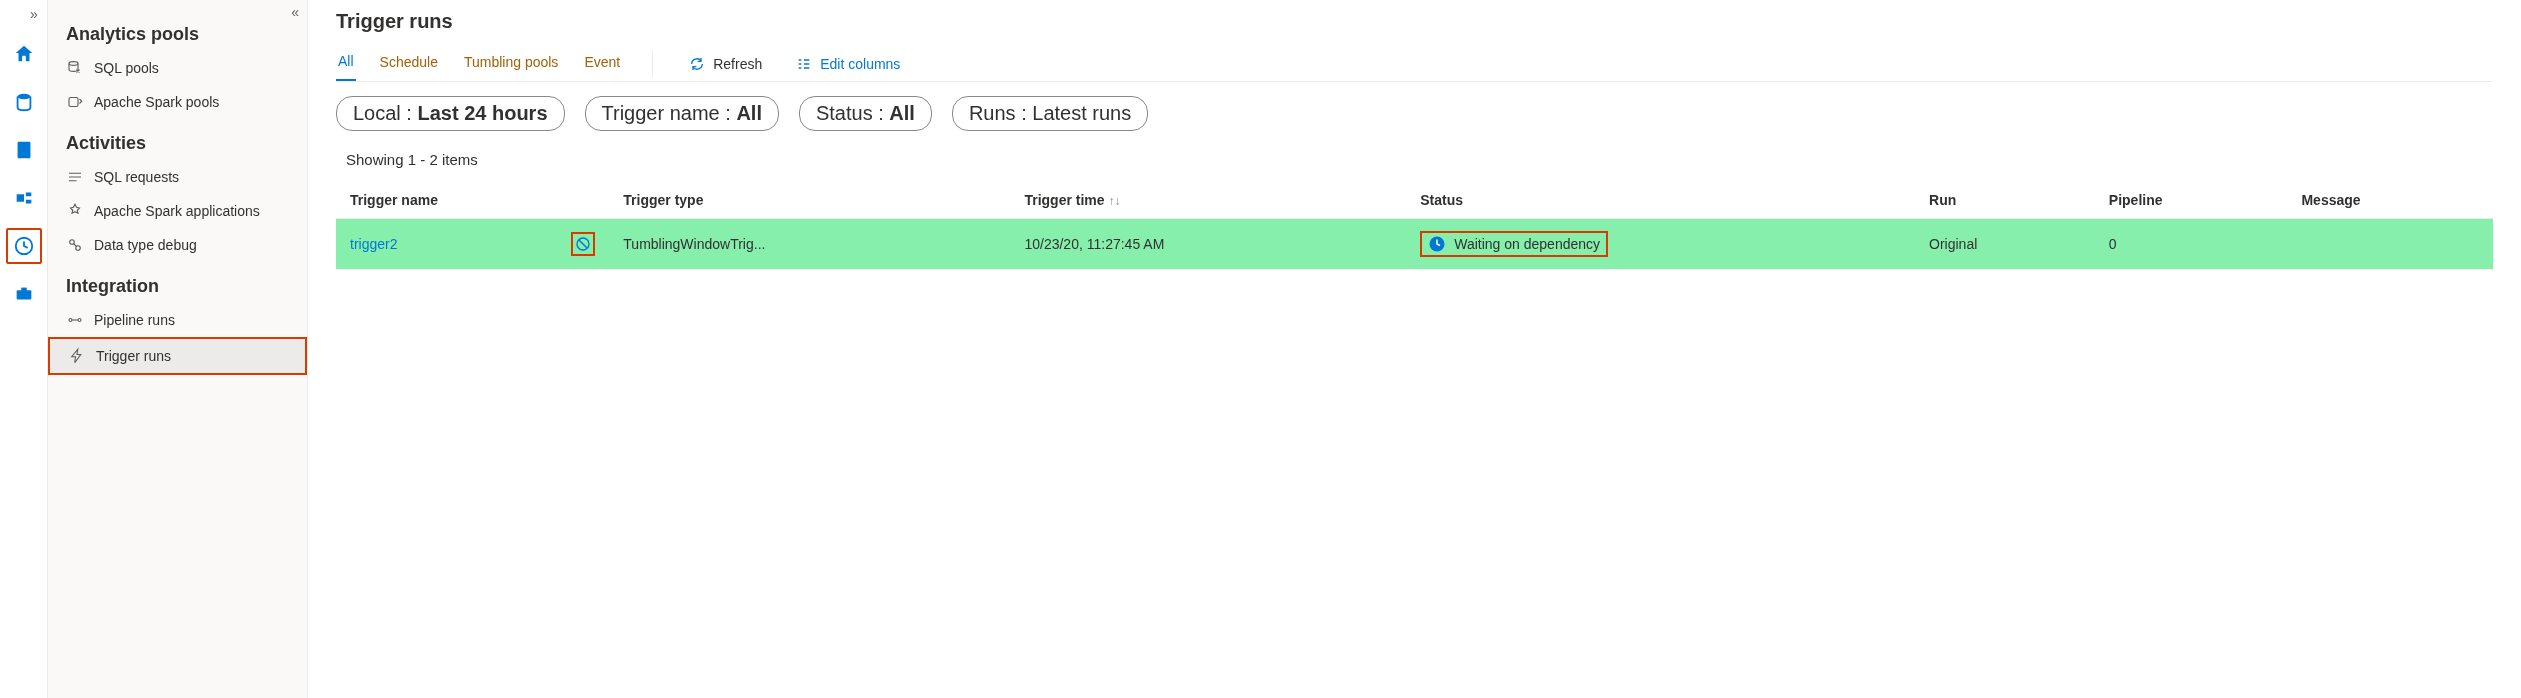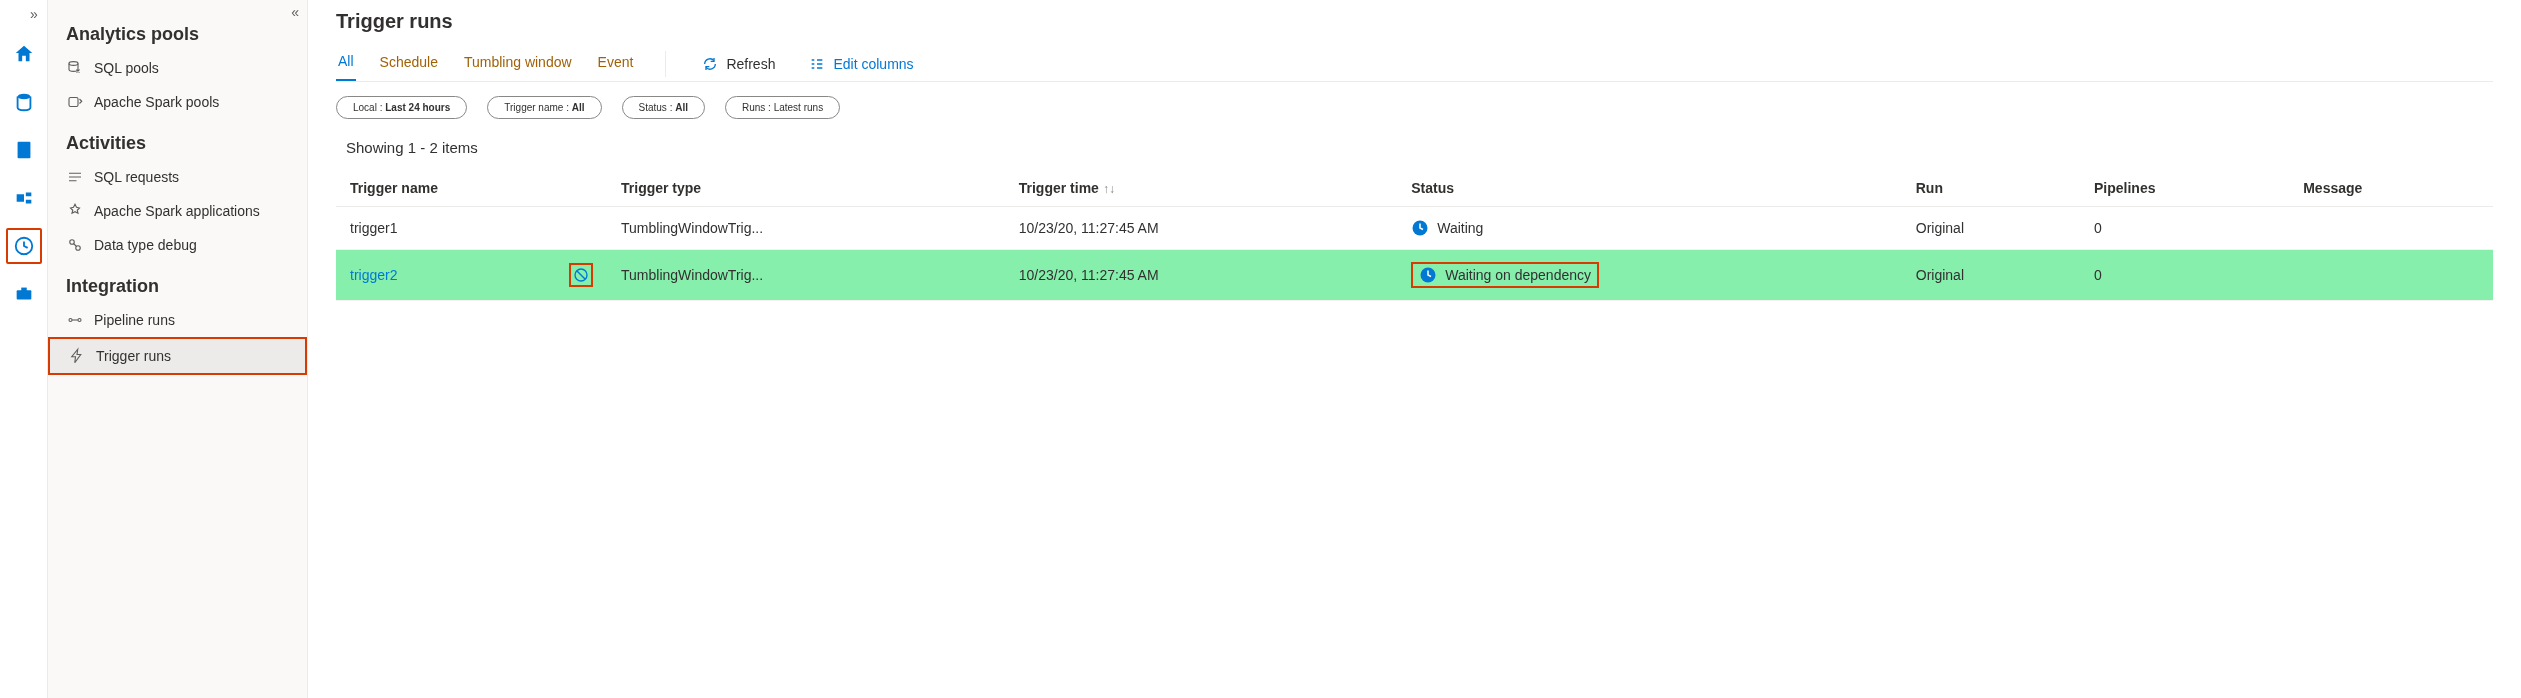--- a/index.html
+++ b/index.html
@@ -41,21 +41,21 @@
 .tab { padding: 6px 2px 10px 2px; cursor: pointer; color: #a16207; font-size: 14px; }
 .tab.active { color: #0078d4; border-bottom: 2px solid #0078d4; font-weight: 400; }
 .action-sep { width: 1px; height: 26px; background: #edebe9; margin: 0 8px; }
 .action-btn { display: flex; align-items: flex-start; gap: 8px; cursor: pointer; color: #323130; padding: 4px 6px; }
 .action-btn svg { width: 16px; height: 16px; }
 .action-btn.blue-icon svg { color: #0078d4; }
 .action-btn.blue-text { color: #0078d4; }
 
 .filter-row { display: flex; gap: 20px; margin-bottom: 20px; flex-wrap: wrap; }
 .pill {
-  border: 1px solid #8a8886; border-radius: 16px; padding: 5px 16px; font-size: 10px;
+  border: 1px solid #8a8886; border-radius: 16px; padding: 5px 16px; font-size: 20px;
   cursor: pointer; white-space: nowrap;
 }
 .pill .k { color: #323130; }
 .pill .v { font-weight: 600; }
 
 .count-line { font-size: 15px; margin-bottom: 14px; padding-left: 10px; }
 
 table { width: 100%; border-collapse: collapse; }
 th {
   text-align: left; font-weight: 600; font-size: 14px; padding: 10px 14px;
@@ -174,21 +174,21 @@
       <span>Trigger runs</span>
     </div>
   </div>
 
   <div class="main">
     <div class="page-title">Trigger runs</div>
 
     <div class="tab-row">
       <div class="tab active">All</div>
       <div class="tab">Schedule</div>
-      <div class="tab">Tumbling window</div>
+      <div class="tab">Tumbling pools</div>
       <div class="tab">Event</div>
       <div class="action-sep"></div>
       <div class="action-btn blue-icon">
         <svg viewBox="0 0 24 24" fill="none" stroke="#0078d4" stroke-width="2">
             <path d="M4 12a8 8 0 0 1 14-5M20 12a8 8 0 0 1-14 5"></path>
             <path d="M18 3v5h-5M6 21v-5h5"></path>
           </svg>
         <span>Refresh</span>
       </div>
       <div class="action-btn blue-text">
@@ -219,42 +219,25 @@
     <table>
       <thead>
         <tr>
           <th>Trigger name</th>
           <th>Trigger type</th>
           <th>
             <span>Trigger time</span><span class="sort">↑↓</span>
           </th>
           <th>Status</th>
           <th>Run</th>
-          <th>Pipelines</th>
+          <th>Pipeline</th>
           <th>Message</th>
         </tr>
       </thead>
       <tbody>
-        <tr>
-          <td><span>trigger1</span></td>
-          <td>TumblingWindowTrig...</td>
-          <td>10/23/20, 11:27:45 AM</td>
-          <td>
-            <div class="status-cell">
-              <svg class="status-icon" viewBox="0 0 24 24">
-                  <circle cx="12" cy="12" r="10" fill="#0078d4"></circle>
-                  <path d="M12 6v6l4 2" stroke="#fff" stroke-width="2" fill="none"></path>
-                </svg>
-              <span>Waiting</span>
-            </div>
-          </td>
-          <td>Original</td>
-          <td>0</td>
-          <td></td>
-        </tr>
         <tr class="selected-row">
           <td>
             <div class="trigger-cell">
               <span class="trigger-link">trigger2</span>
               <span class="inline-action">
                 <svg viewBox="0 0 24 24" width="16" height="16" fill="none" stroke="#0078d4" stroke-width="2">
                     <circle cx="12" cy="12" r="9"></circle>
                     <path d="M6 6l12 12"></path>
                   </svg>
               </span>

